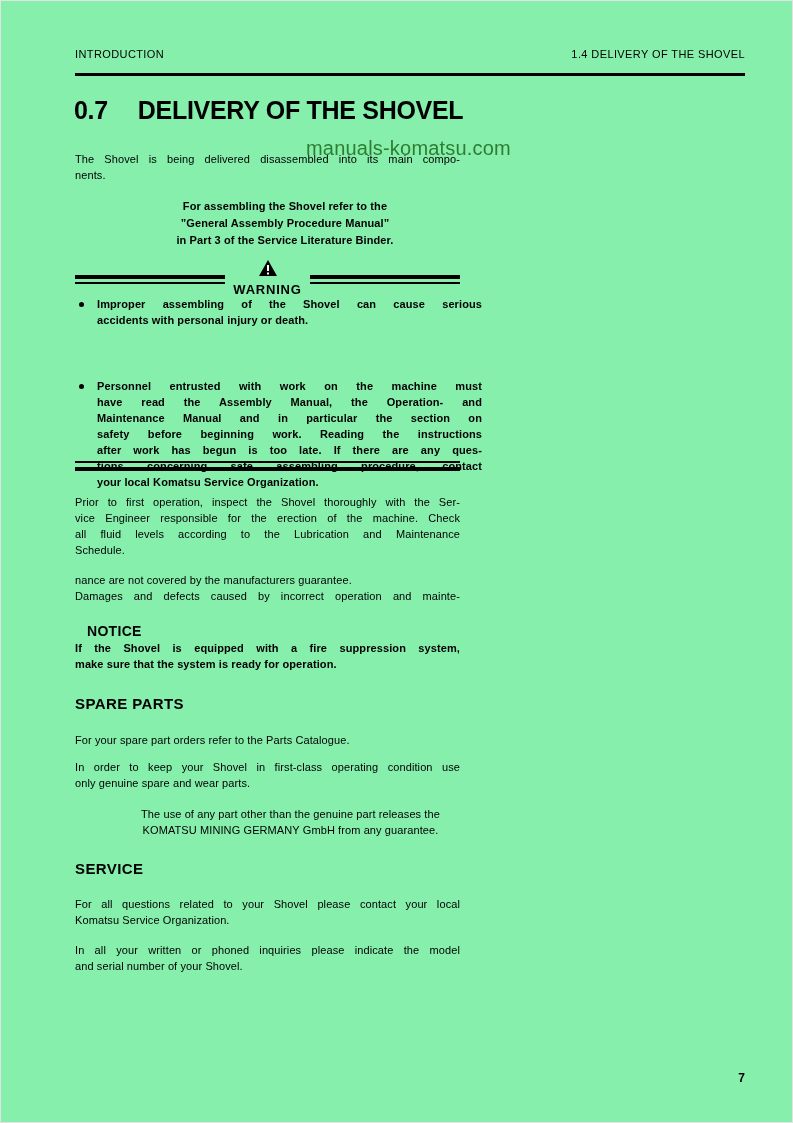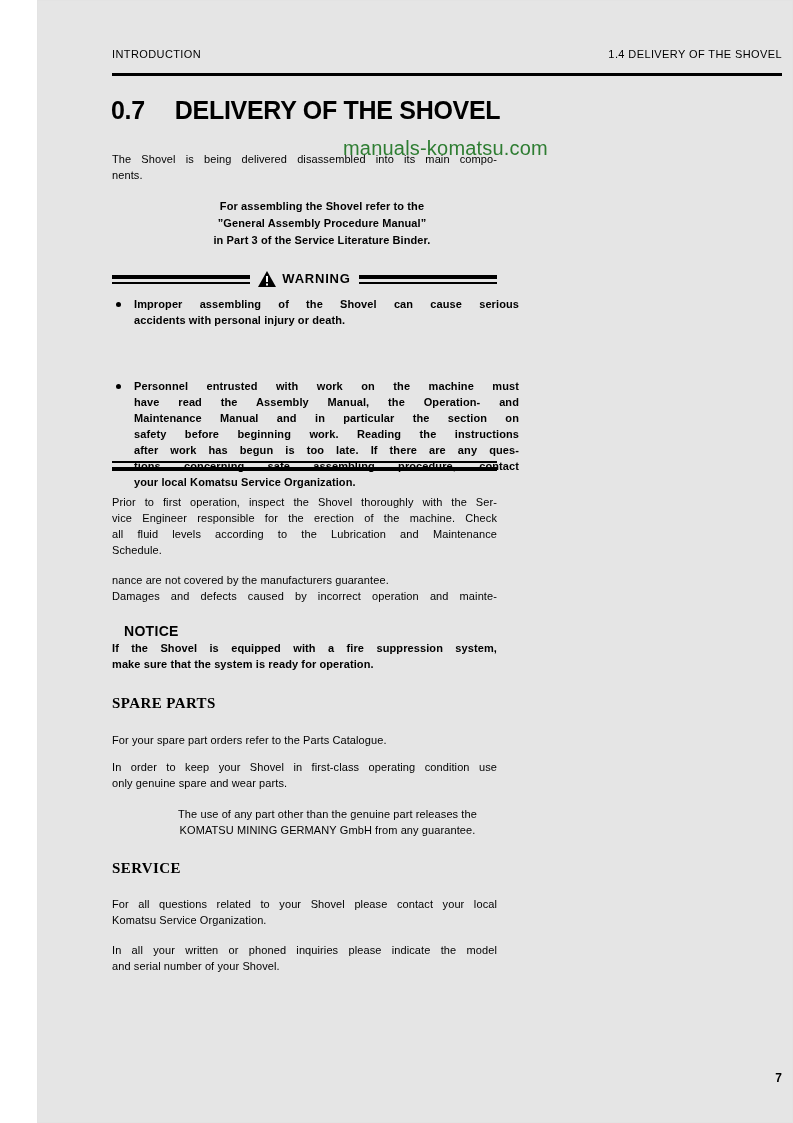--- a/index.html
+++ b/index.html
@@ -2,23 +2,22 @@
 <html><head>
 <meta charset="utf-8">
 <style>
   html,body{margin:0;padding:0;}
   body{
     width:793px;height:1123px;background:#ffffff;position:relative;
     font-family:"Liberation Sans","DejaVu Sans",sans-serif;color:#000;
     overflow:hidden;
   }
   .page{
-    position:absolute;inset:0;background:#e5e5e5;
+    position:absolute;inset:0;background:#86efac;
     box-shadow:inset 0 0 0 1px #e3e3e3;
-    margin-left:37px;
   }
   .abs{position:absolute;}
 
   
   .hdr{top:48px;font-size:11px;letter-spacing:.4px;line-height:12px;}
   .hdr-left{left:75px;}
   .hdr-right{left:395px;width:350px;text-align:right;}
   .hdr-rule{top:73px;left:75px;width:670px;height:3px;background:#000;}
 
   
@@ -38,35 +37,35 @@
   .justify .ln.last{text-align-last:left;}
   .leftalign .ln{text-align:center;padding-left:46px;}
 
   .intro{top:151px;}
   .assembly-note{top:198px;left:97px;width:330px;line-height:17px;font-weight:bold;}
 
   
   .warn-head{top:270px;display:flex;align-items:center;height:18px;}
   .dbl{flex:1;height:9px;border-top:4px solid #000;border-bottom:2px solid #000;box-sizing:border-box;}
   .dbl-rev{height:10px;border-top:2px solid #000;border-bottom:4px solid #000;box-sizing:border-box;}
-  .warn-label{display:flex;align-items:center;padding:0 8px;gap:6px;}
+  .warn-label{display:flex;align-items:center;padding:0 8px;gap:6px;flex-direction:column;}
   .warn-label .wtext{font-size:13px;font-weight:bold;letter-spacing:.8px;white-space:nowrap;}
   .warn-foot{top:461px;}
   .bullet-item{position:relative;padding-left:22px;font-weight:bold;}
   .bullet1{top:296px;}
   .bullet2{top:346px;}
   .bdot{position:absolute;left:4px;top:6px;width:5px;height:5px;border-radius:50%;background:#000;}
 
   .prior{top:494px;}
   .damages{top:572px;}
 
   .notice-label{top:623px;left:78px;font-size:14px;font-weight:bold;letter-spacing:.3px;padding-left:9px;}
   .notice-body{top:640px;font-weight:bold;}
 
-  .sec-heading{left:75px;font-size:15px;font-weight:bold;letter-spacing:.4px;font-family:Liberation Serif, serif;}
+  .sec-heading{left:75px;font-size:15px;font-weight:bold;letter-spacing:.4px;}
   .spare-heading{top:695px;}
   .sp1{top:732px;}
   .sp2{top:759px;}
   .sp3{top:806px;}
   .service-heading{top:860px;}
   .sv1{top:896px;}
   .sv2{top:942px;}
 
   .page-num{top:1071px;left:700px;width:45px;text-align:right;font-size:12px;font-weight:bold;}
 </style>

